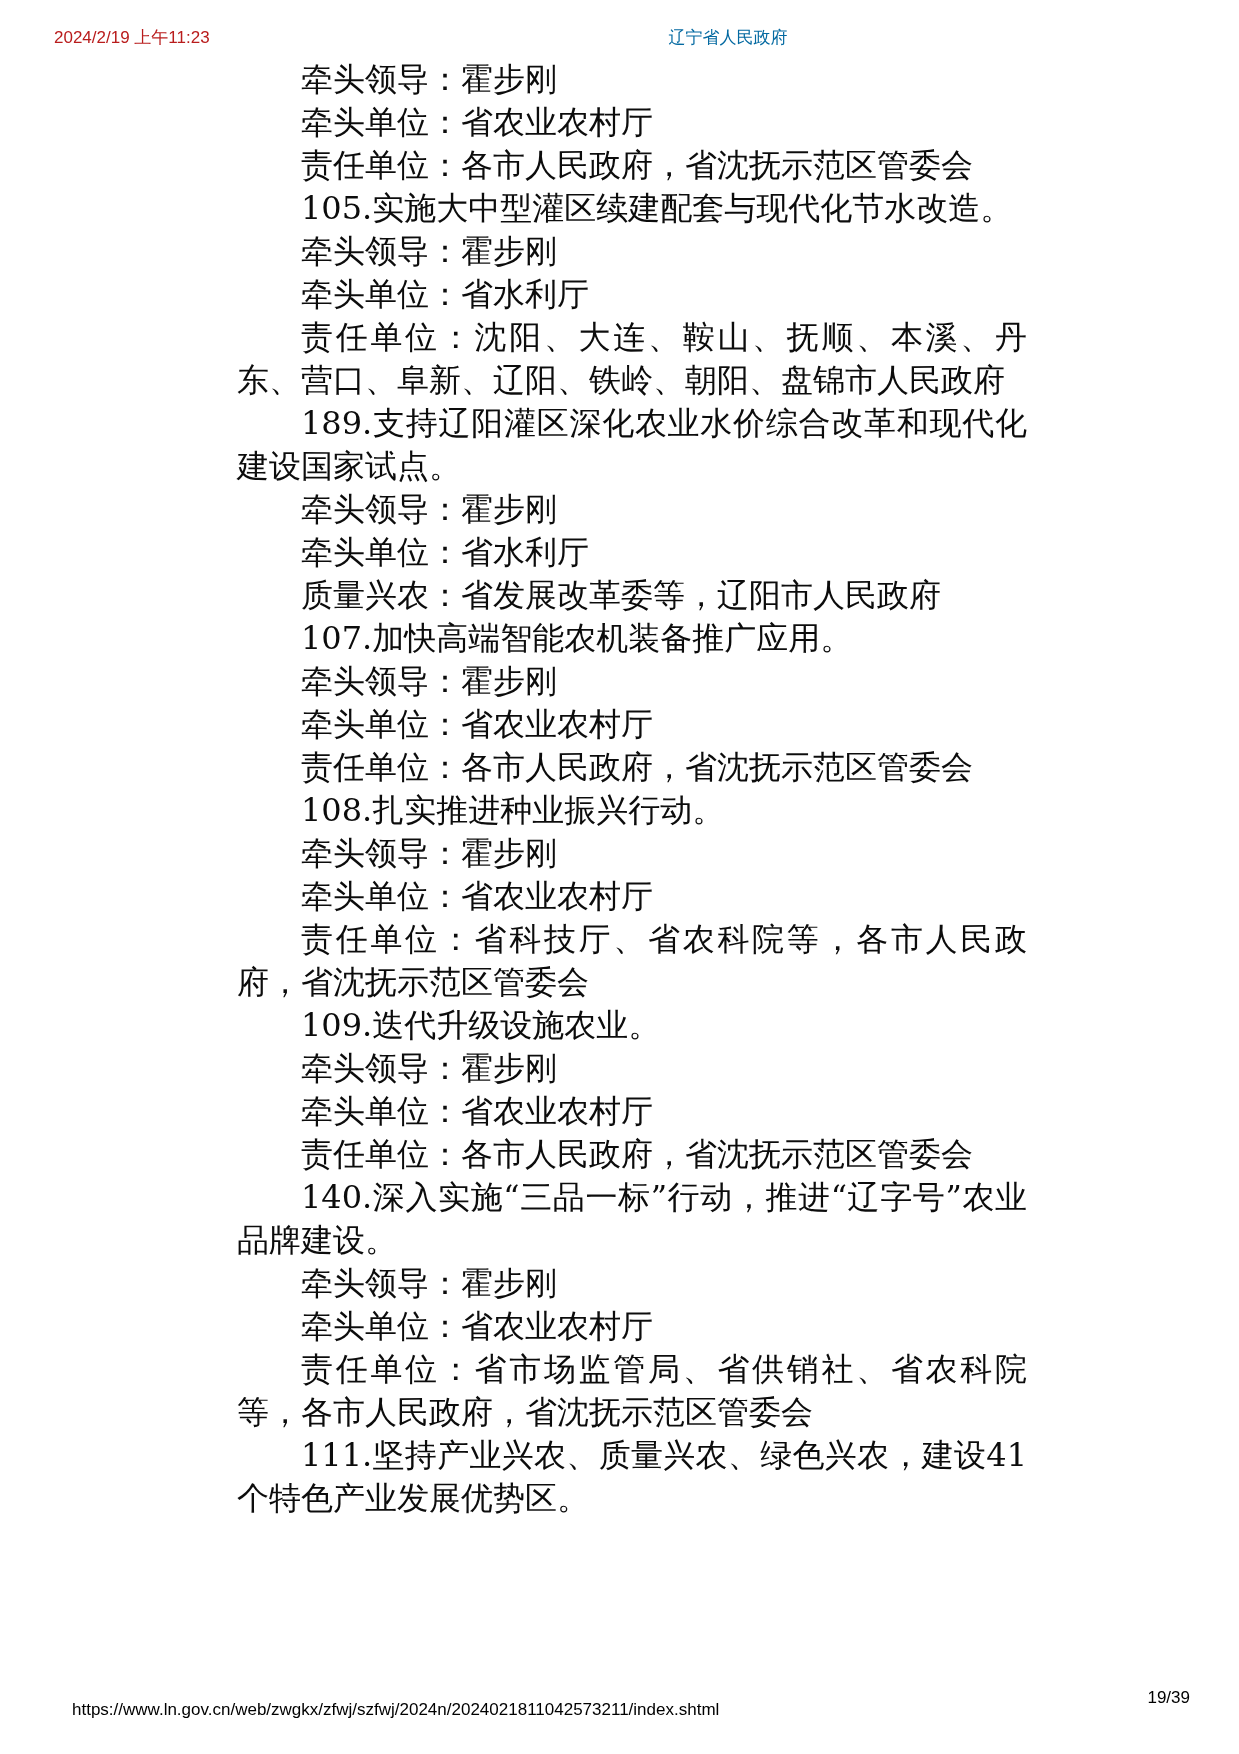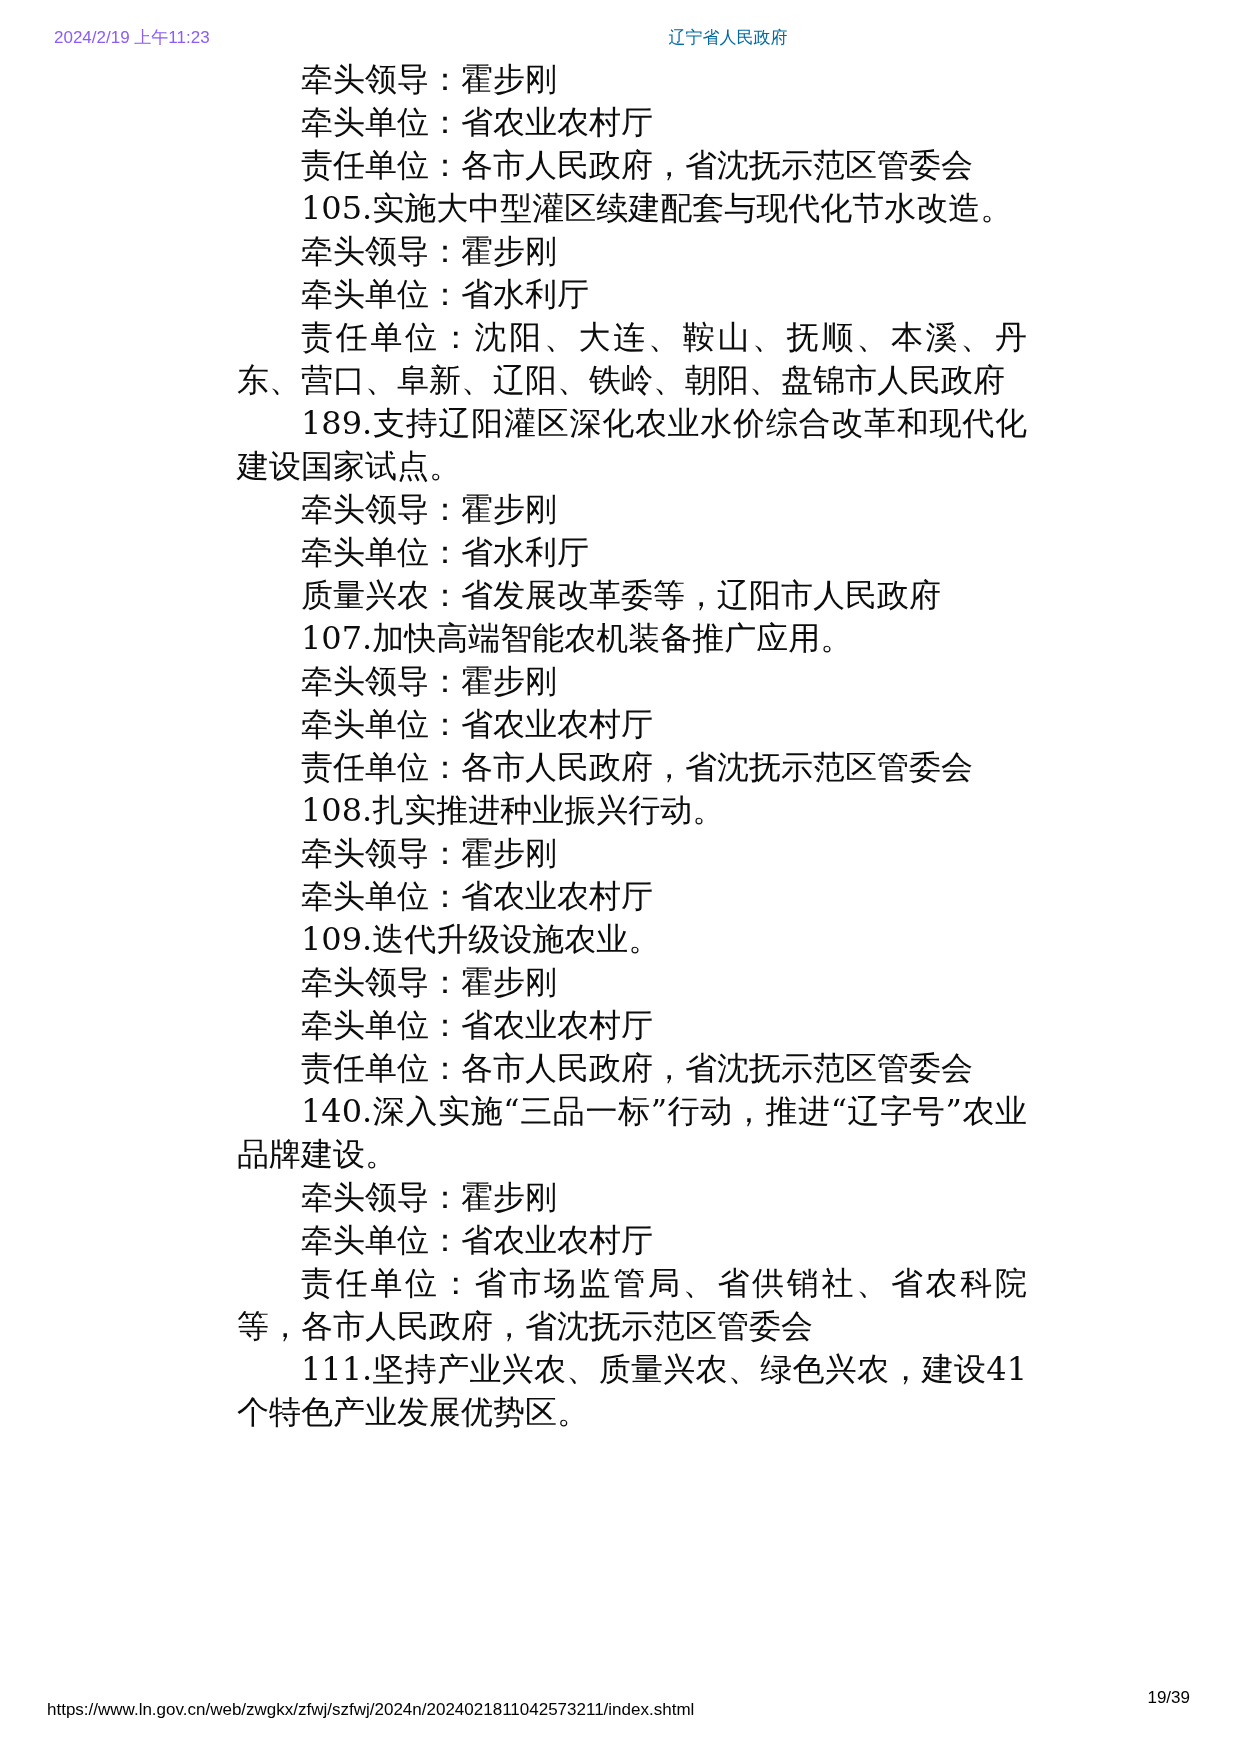--- a/index.html
+++ b/index.html
@@ -15,21 +15,21 @@
     overflow: hidden;
     font-family: "Liberation Sans", sans-serif;
   }
   
   .hdr-datetime {
     position: absolute;
     left: 54px;
     top: 28px;
     font-size: 17px;
     line-height: 20px;
-    color: #8b5cf6;
+    color: #b91c1c;
     white-space: nowrap;
   }
   .hdr-title {
     position: absolute;
     left: 728px;
     top: 28px;
     transform: translateX(-50%);
     font-size: 17px;
     line-height: 20px;
     color: #0369a1;
@@ -50,21 +50,21 @@
     line-height: 43px;
     color: #0c0c0c;
     text-align: justify;
     text-justify: inter-ideograph;
     text-indent: 2em;
     letter-spacing: 0;
   }
   
   .ftr-url {
     position: absolute;
-    left: 47px;
+    left: 72px;
     top: 1700px;
     font-size: 17px;
     line-height: 20px;
     color: #000000;
     white-space: nowrap;
   }
   .ftr-page {
     position: absolute;
     right: 49px;
     top: 1688px;
@@ -95,20 +95,21 @@
       <p class="doc-line">牵头领导：霍步刚</p>
       <p class="doc-line">牵头单位：省水利厅</p>
       <p class="doc-line">质量兴农：省发展改革委等，辽阳市人民政府</p>
       <p class="doc-line">107.加快高端智能农机装备推广应用。</p>
       <p class="doc-line">牵头领导：霍步刚</p>
       <p class="doc-line">牵头单位：省农业农村厅</p>
       <p class="doc-line">责任单位：各市人民政府，省沈抚示范区管委会</p>
       <p class="doc-line">108.扎实推进种业振兴行动。</p>
       <p class="doc-line">牵头领导：霍步刚</p>
       <p class="doc-line">牵头单位：省农业农村厅</p>
+      <p class="doc-line">责任单位：省科技厅、省农科院等，各市人民政府，省沈抚示范区管委会</p>
       <p class="doc-line">109.迭代升级设施农业。</p>
       <p class="doc-line">牵头领导：霍步刚</p>
       <p class="doc-line">牵头单位：省农业农村厅</p>
       <p class="doc-line">责任单位：各市人民政府，省沈抚示范区管委会</p>
       <p class="doc-line">140.深入实施“三品一标”行动，推进“辽字号”农业品牌建设。</p>
       <p class="doc-line">牵头领导：霍步刚</p>
       <p class="doc-line">牵头单位：省农业农村厅</p>
       <p class="doc-line">责任单位：省市场监管局、省供销社、省农科院等，各市人民政府，省沈抚示范区管委会</p>
       <p class="doc-line">111.坚持产业兴农、质量兴农、绿色兴农，建设41个特色产业发展优势区。</p>
     </div>

